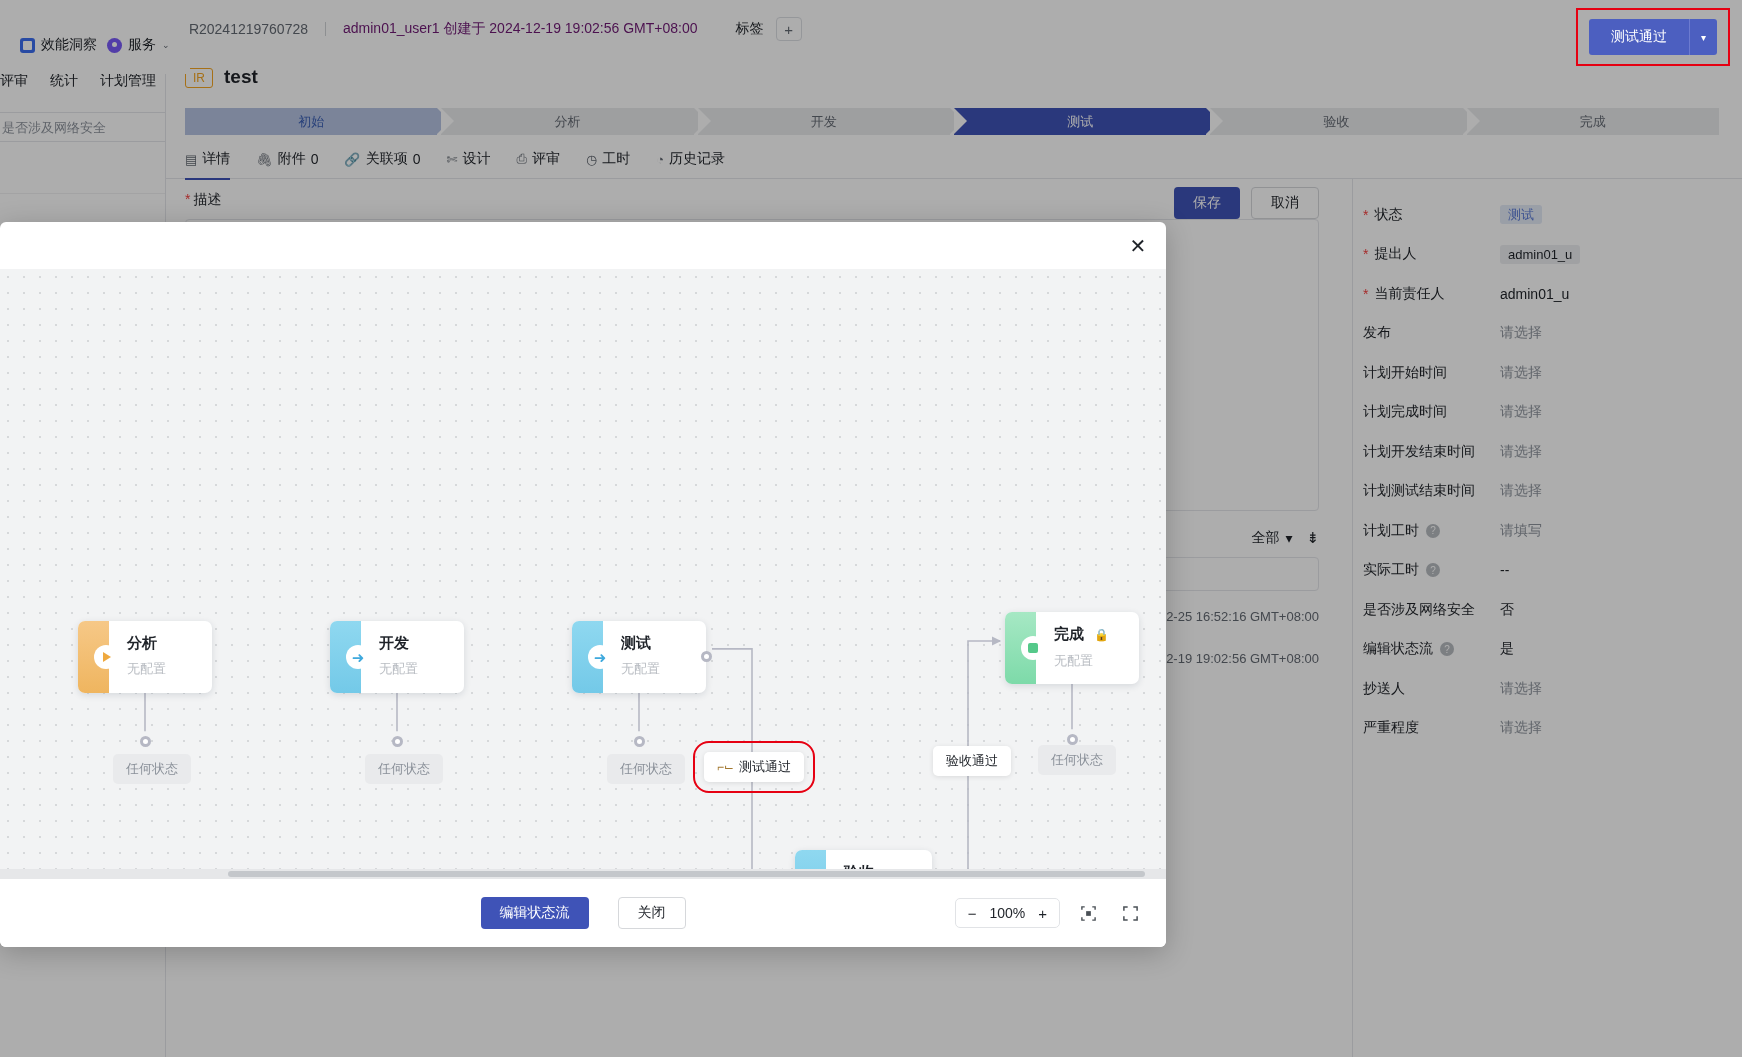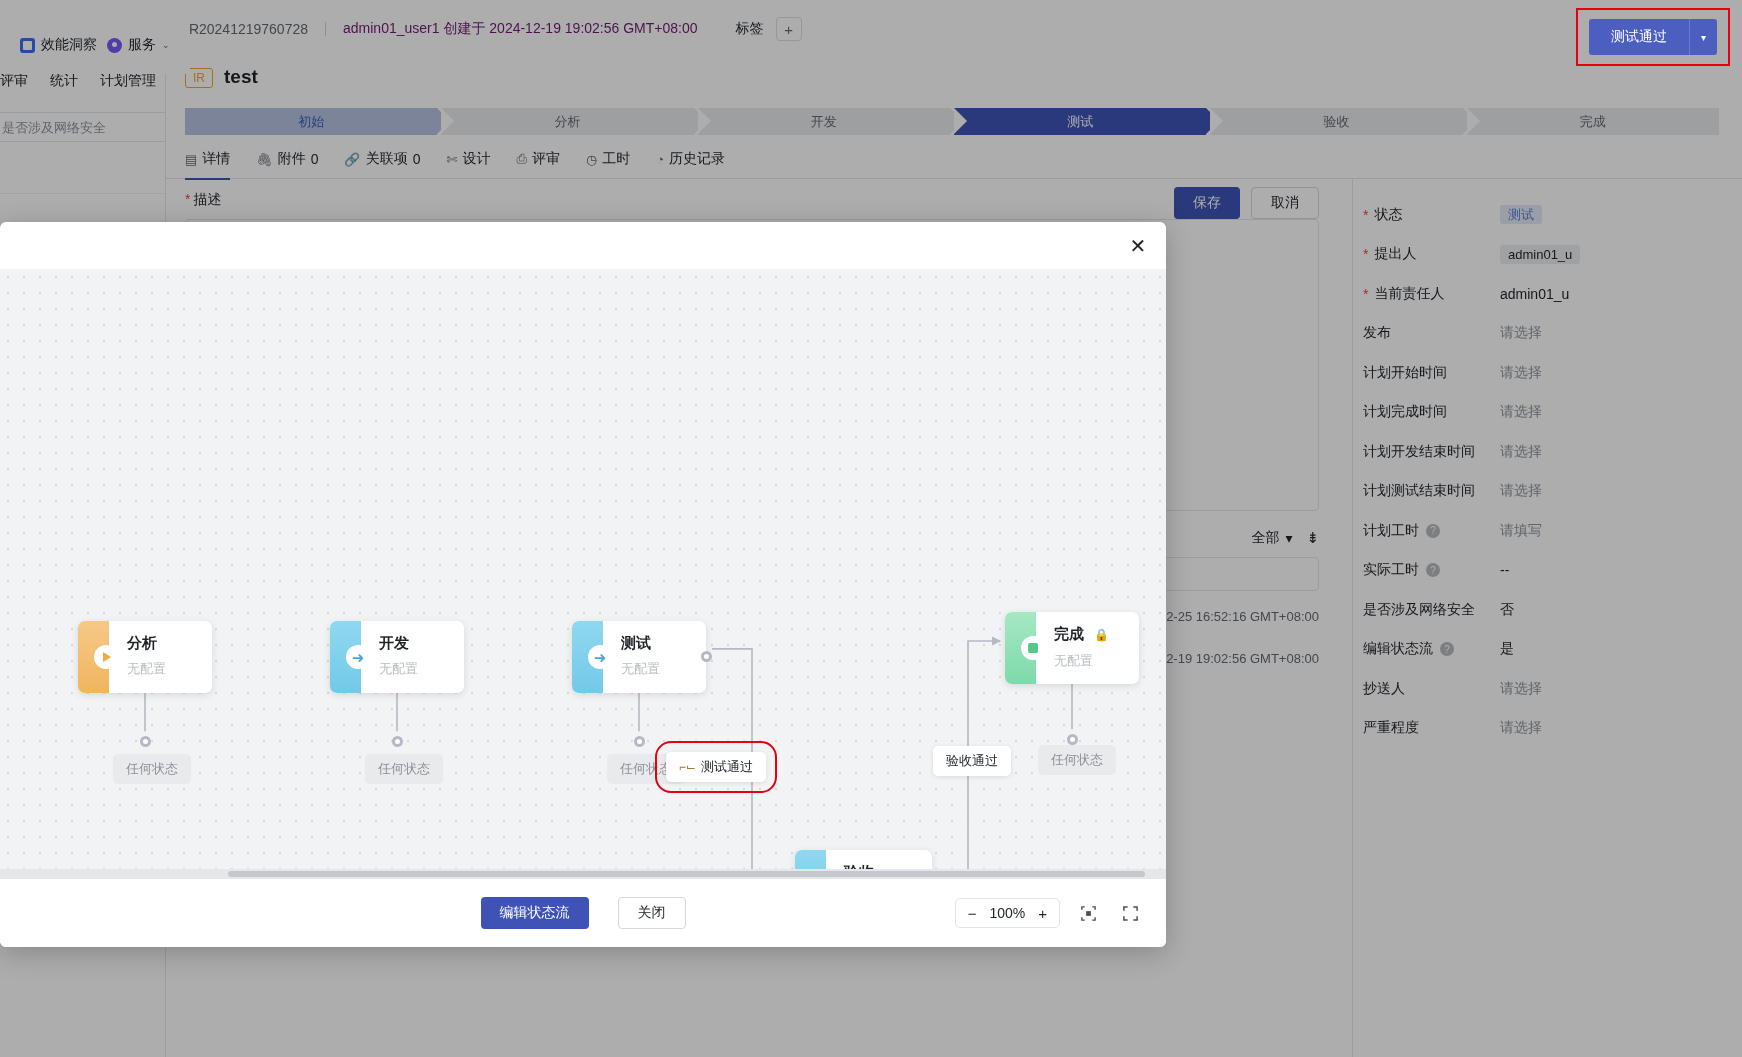--- a/index.html
+++ b/index.html
@@ -525,21 +525,21 @@
 
       <div class="port" style="left:140px; top:467px;"></div>
       <div class="port" style="left:392px; top:467px;"></div>
       <div class="port" style="left:634px; top:467px;"></div>
       <div class="port" style="left:1067px; top:465px;"></div>
 
       <div class="edge-label" style="left:113px; top:485px;">任何状态</div>
       <div class="edge-label" style="left:365px; top:485px;">任何状态</div>
       <div class="edge-label" style="left:607px; top:485px;">任何状态</div>
 
-      <div class="edge-label white hl" style="left:666px; top:483px;">
+      <div class="edge-label white hl" style="left:704px; top:483px;">
         <span class="lbl-ico">⌐⌙</span><span>测试通过</span>
       </div>
 
       <div class="edge-label white" style="left:933px; top:477px;">验收通过</div>
       <div class="edge-label" style="left:1038px; top:476px;">任何状态</div>
 
       <div class="scroll-h">
         <div class="thumb"></div>
       </div>
     </div>

